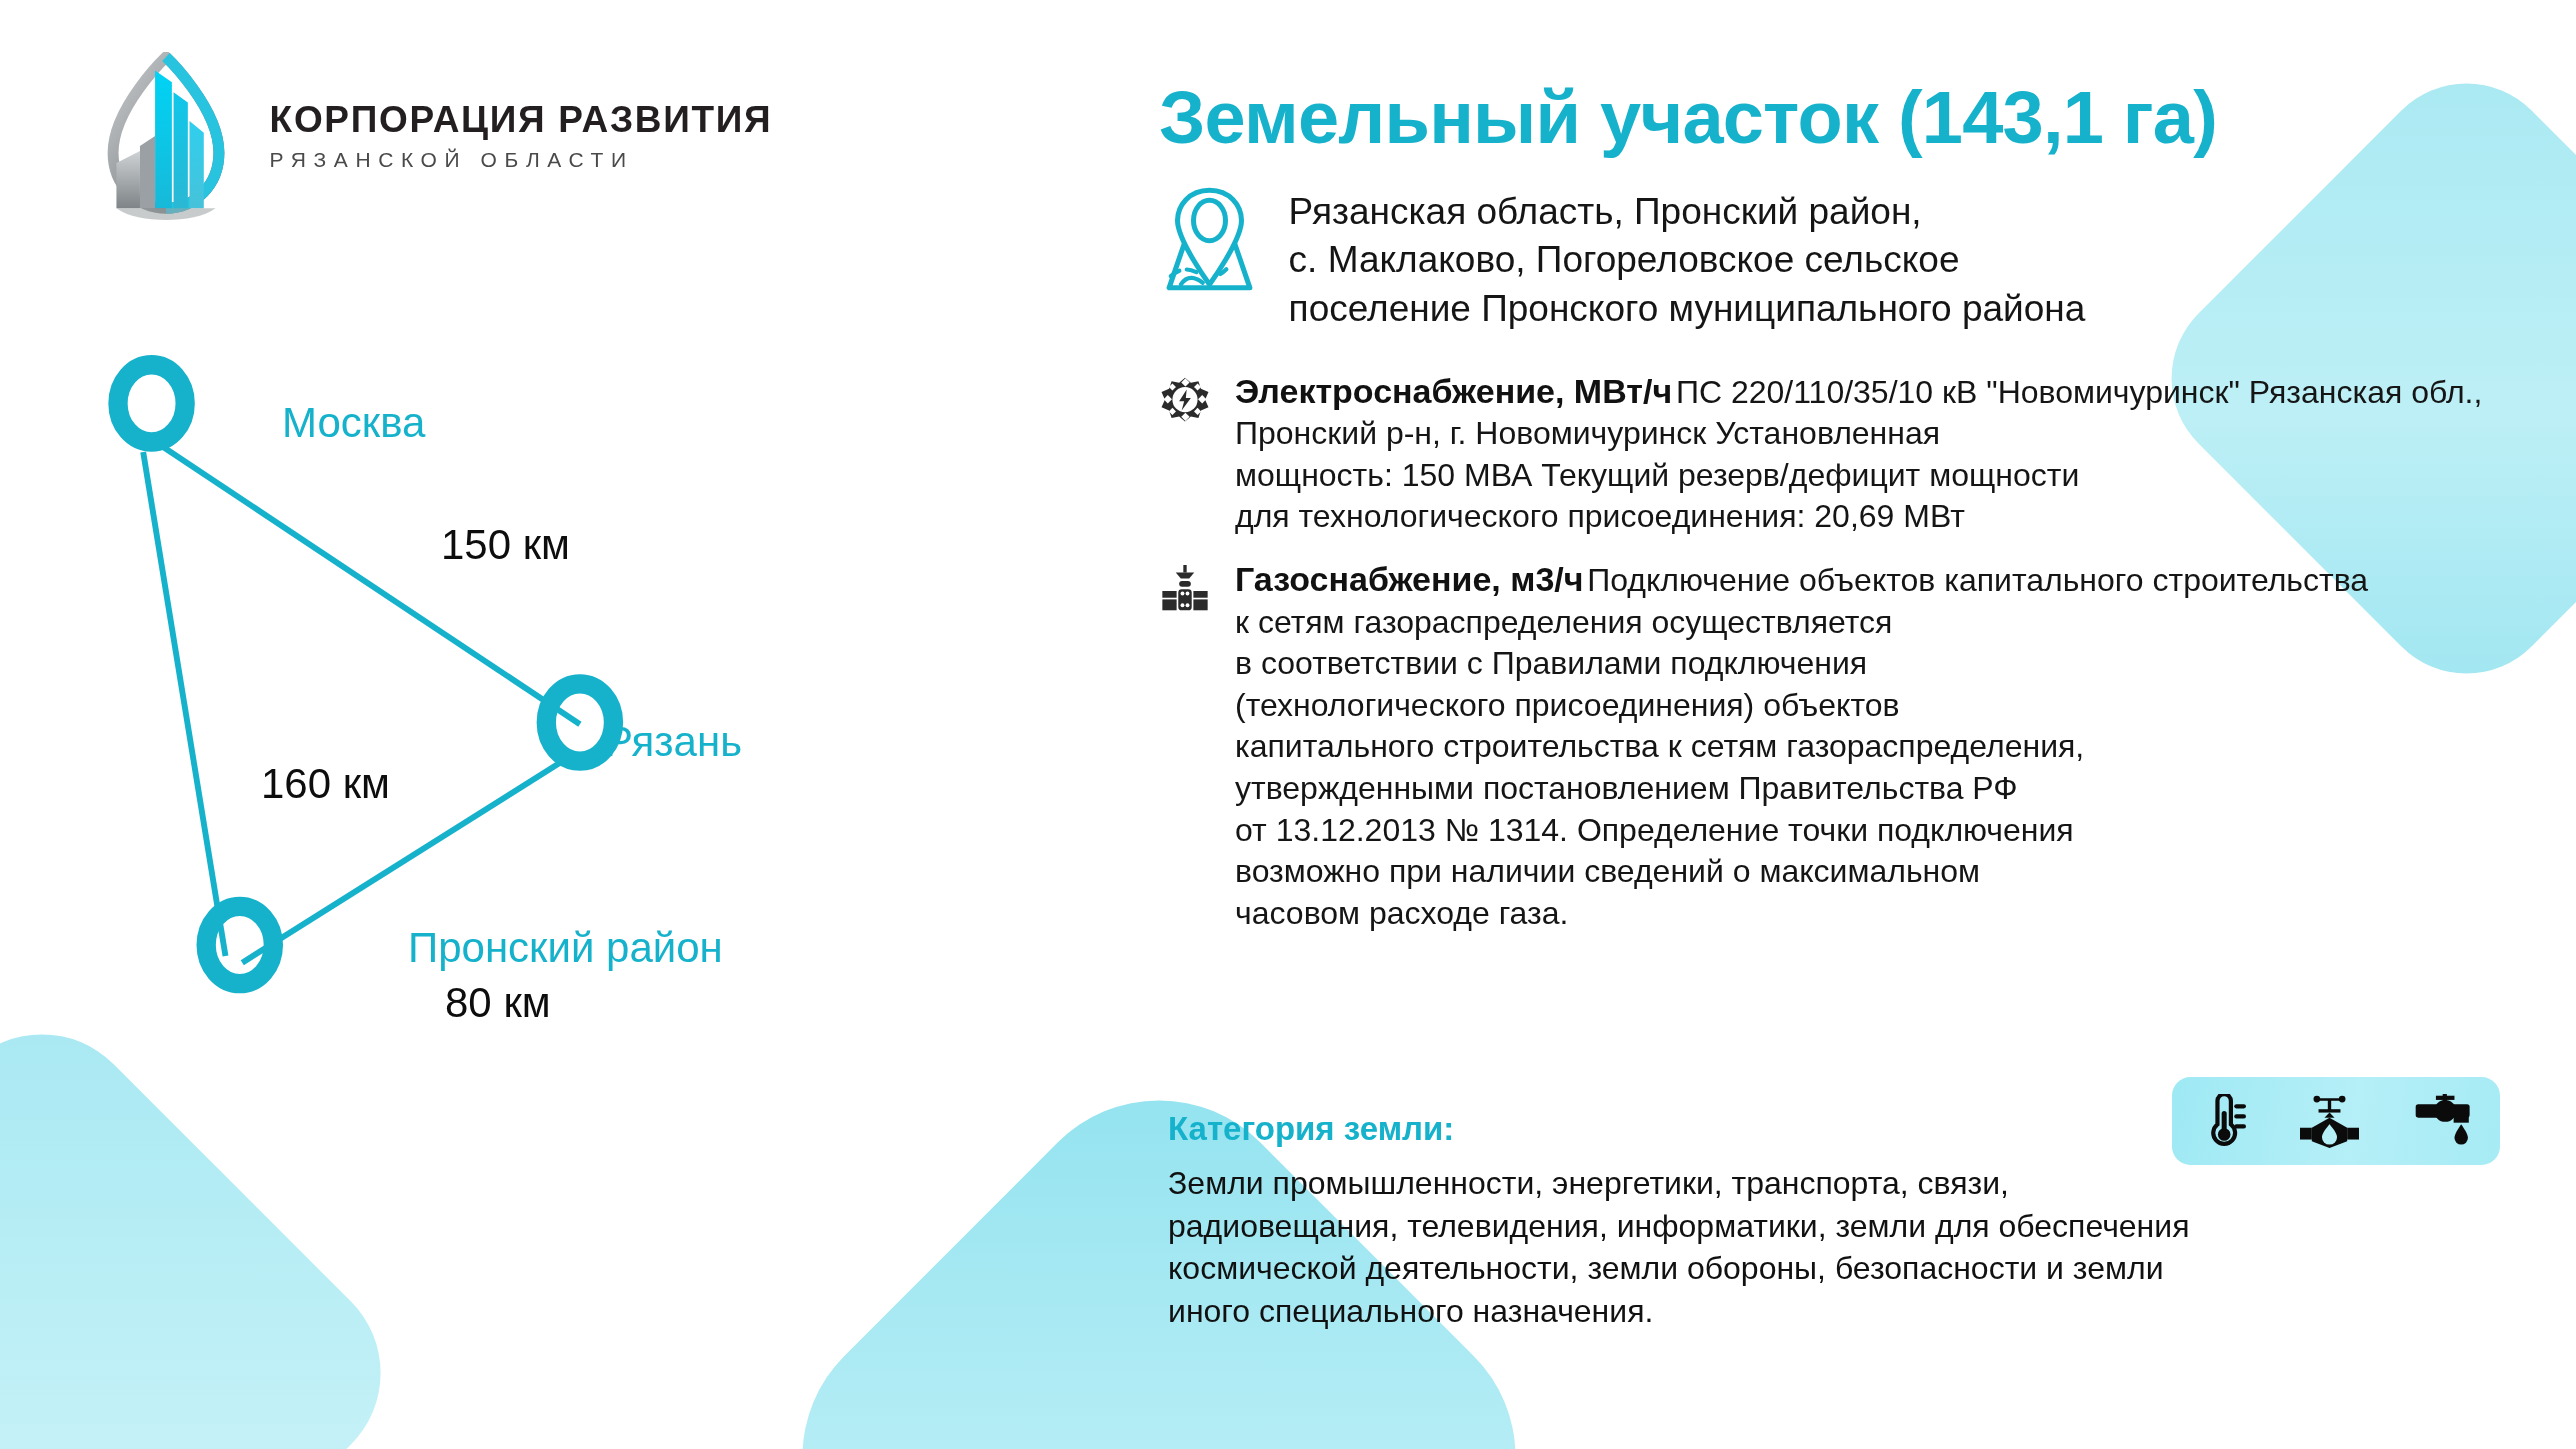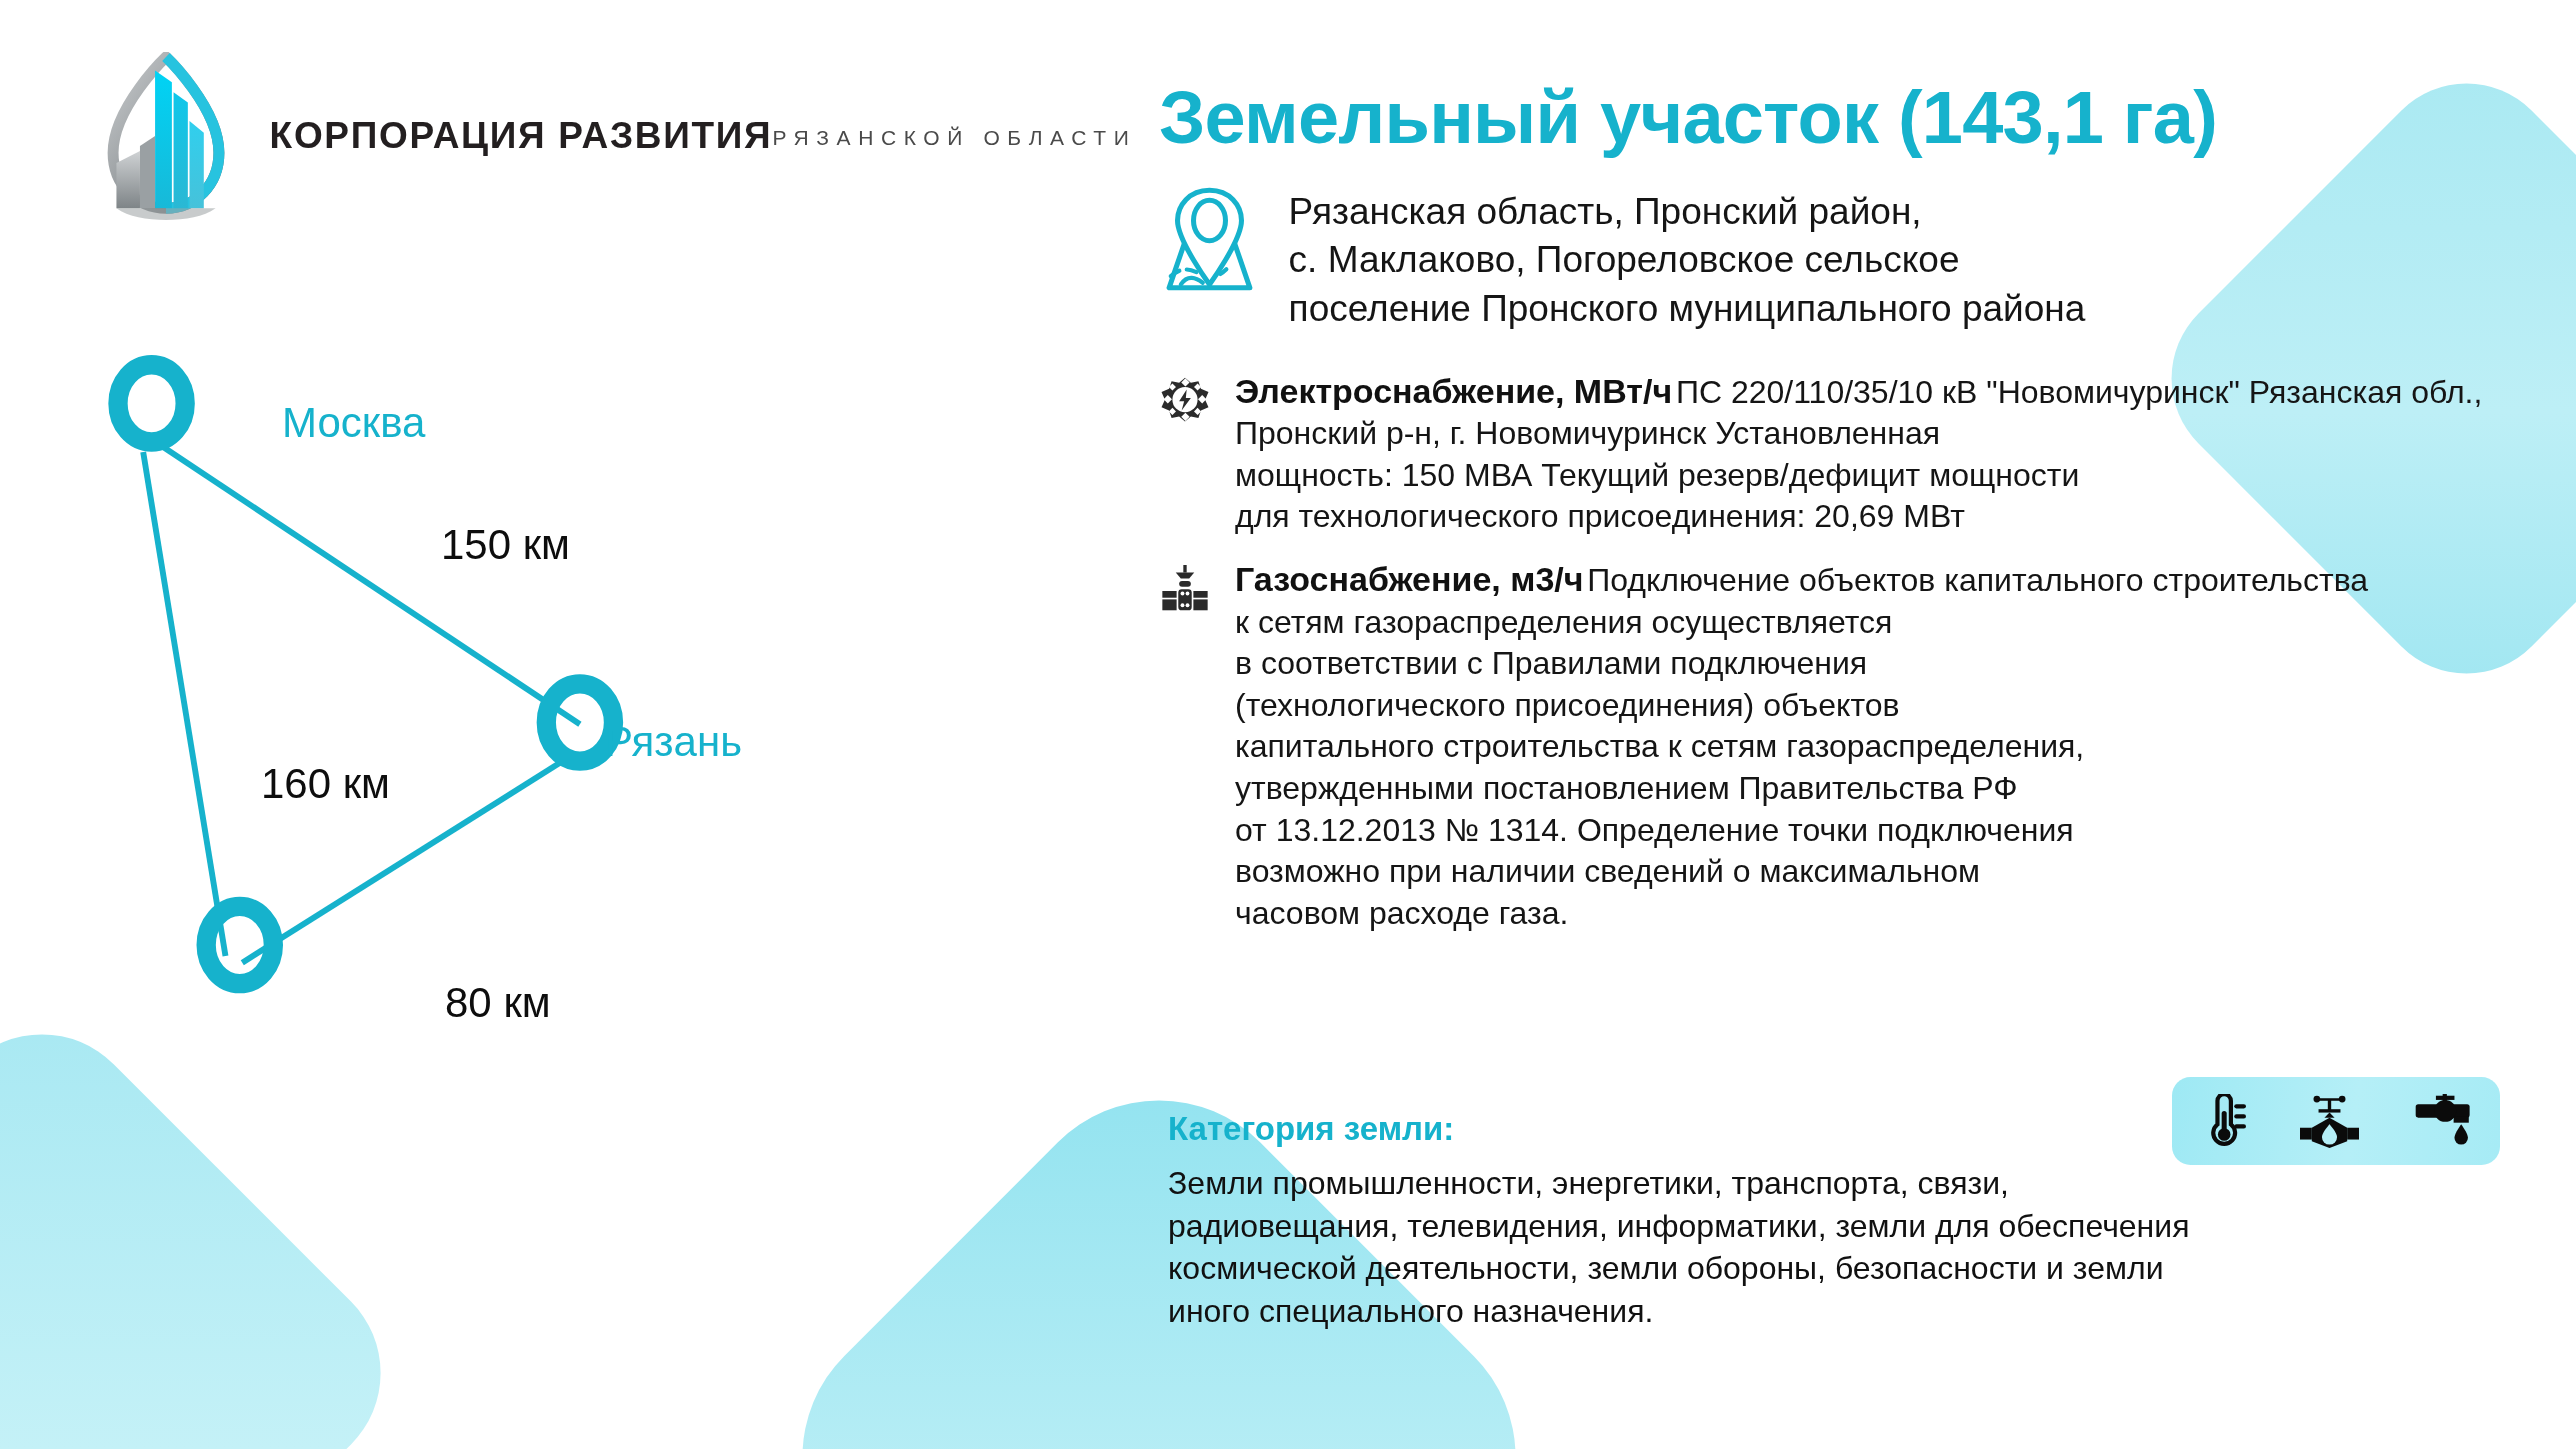--- a/index.html
+++ b/index.html
@@ -26,21 +26,21 @@
   }
   .deco-bottomcenter{
     left:865px;bottom:-302px;width:588px;height:588px;
     border-radius:143px;transform:rotate(45deg);
     background:linear-gradient(135deg,#8fe2ef 0%,#bdeff6 60%,#a9eaf3 100%);
   }
 
   
   .logo-wrap{position:absolute;left:91px;top:52px;display:flex;align-items:center;gap:28.6px;}
   .logo-mark{width:150px;height:168px;flex:none;}
-  .logo-text{display:flex;justify-content:center;}
+  .logo-text{display:flex;flex-direction:column;justify-content:center;}
   .logo-line1{
     font-size:37px;font-weight:bold;letter-spacing:1.7px;color:#231f20;line-height:1.05;
   }
   .logo-line2{
     font-size:21px;font-weight:normal;letter-spacing:7.6px;color:#4a4a4a;
     margin-top:10px;line-height:1.05;
   }
 
   
   .diagram{position:absolute;left:59px;top:353px;width:941px;height:907px;}
@@ -157,20 +157,21 @@
       <line x1="118" y1="108" x2="620" y2="442" stroke="#16b2cc" stroke-width="7"></line>
       <line x1="100" y1="118" x2="198" y2="718" stroke="#16b2cc" stroke-width="7"></line>
       <line x1="612" y1="478" x2="218" y2="726" stroke="#16b2cc" stroke-width="7"></line>
 
       <ellipse cx="110" cy="60" rx="40" ry="46" fill="none" stroke="#16b2cc" stroke-width="23"></ellipse>
       <ellipse cx="620" cy="440" rx="40" ry="46" fill="none" stroke="#16b2cc" stroke-width="23"></ellipse>
       <ellipse cx="215" cy="705" rx="40" ry="46" fill="none" stroke="#16b2cc" stroke-width="23"></ellipse>
     </svg>
     <span class="node-label lbl-moscow">Москва</span>
     <span class="node-label lbl-ryazan">Рязань</span>
+    <span class="node-label lbl-pronsk">Пронский район</span>
     <span class="dist-label lbl-d1">150 км</span>
     <span class="dist-label lbl-d2">160 км</span>
     <span class="dist-label lbl-d3">80 км</span>
   </div>
 
   <div class="right">
 
     <h1 class="page-title">Земельный участок (143,1 га)</h1>
 
     <div class="addr-row">

